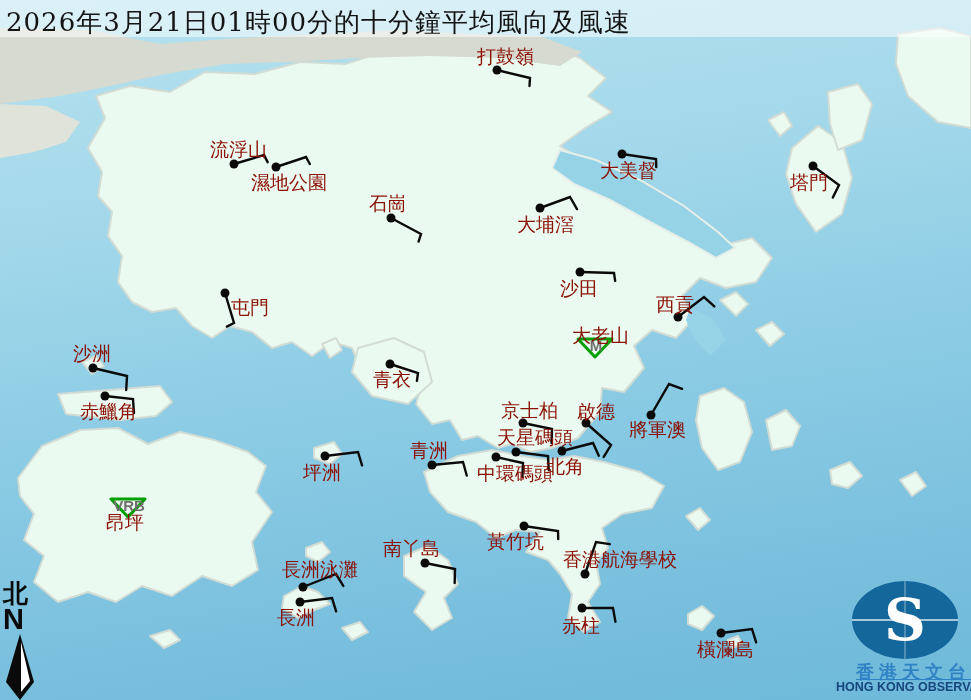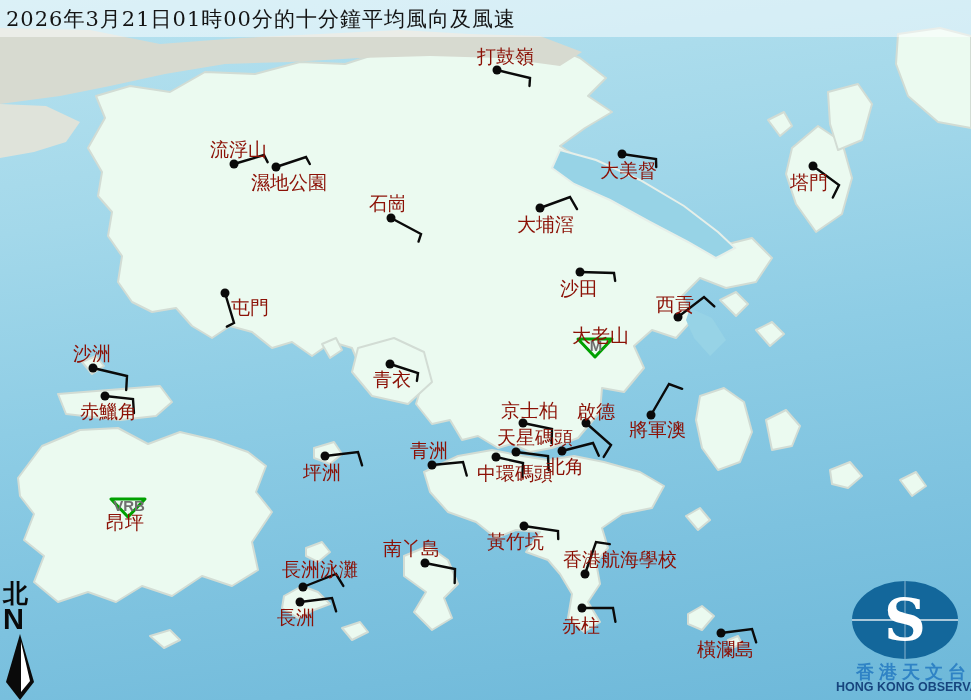--- a/index.html
+++ b/index.html
@@ -3,31 +3,31 @@
 <meta charset="utf-8">
 <style>
   html,body{margin:0;padding:0;background:#000;}
   #stage{position:relative;width:971px;height:700px;overflow:hidden;
          font-family:"DejaVu Serif",serif;
          background:linear-gradient(172deg,#b7e2ef 0%,#a3d8ea 28%,#8ecde5 52%,#7dc2df 76%,#6db8d9 100%);}
   svg{display:block;}
   #basemap{position:absolute;left:0;top:0;}
   #titlebar{position:absolute;left:0;top:0;width:100%;height:37px;
             background:rgba(255,255,255,0.50);}
-  #map-title{position:absolute;left:6px;top:5px;font-size:21px;color:#141414;
+  #map-title{position:absolute;left:6px;top:5px;font-size:26px;color:#141414;
              letter-spacing:1px;white-space:nowrap;}
   #marker-layer{position:absolute;left:0;top:0;}
   .station-label{font-family:"DejaVu Serif",serif;font-size:19px;fill:#8b1005;}
   .symbol-label{font-family:"Liberation Sans",sans-serif;font-size:15px;font-weight:bold;fill:#6f6f6f;}
   #compass{position:absolute;left:3px;top:581px;width:40px;color:#0a0a0a;}
   #compass-zh{font-size:25px;font-weight:bold;line-height:25px;font-family:"DejaVu Serif",serif;}
   #compass-n{font-size:29px;font-weight:bold;line-height:26px;font-family:"Liberation Sans",sans-serif;letter-spacing:0;}
   #logo{position:absolute;left:836px;top:578px;width:135px;height:122px;}
   #logo-zh{position:absolute;left:20px;top:82px;font-size:18px;font-weight:bold;color:#2f83c5;
-           letter-spacing:5px;white-space:nowrap;font-family:"DejaVu Serif",serif;}
+           letter-spacing:5px;white-space:nowrap;font-family:"DejaVu Serif",serif;text-decoration:underline;}
   #logo-en{position:absolute;left:0px;top:102px;font-size:12.5px;font-weight:bold;color:#17457e;
            white-space:nowrap;font-family:"Liberation Sans",sans-serif;}
 </style>
 </head>
 <body>
 
 <div id="stage">
 
   <svg id="basemap" width="971" height="700" viewBox="0 0 971 700">
     <g stroke="#d2dcd4" stroke-width="2" stroke-linejoin="round" fill="#ebfaf0">

